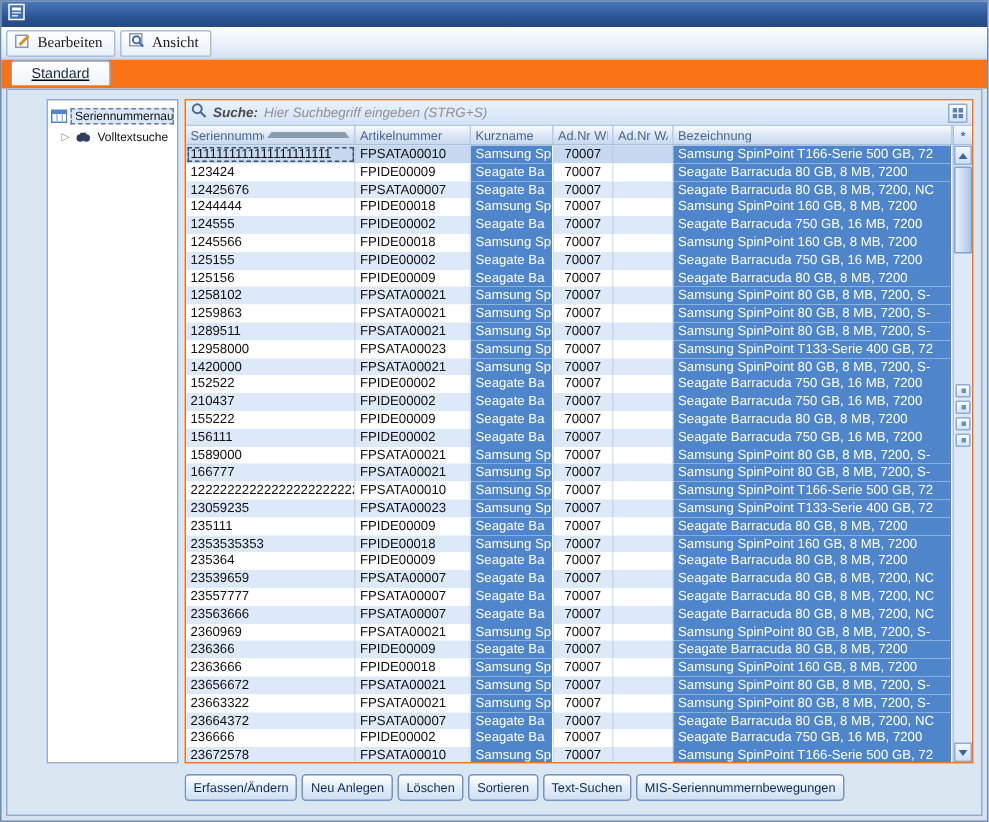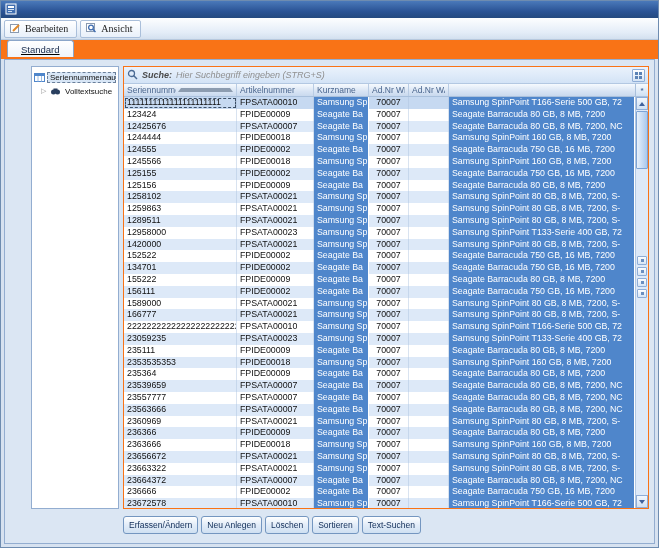--- a/index.html
+++ b/index.html
@@ -166,20 +166,23 @@
             </div>
             <div class="hcell c2">
               <span>Kurzname</span>
             </div>
             <div class="hcell c3">
               <span>Ad.Nr WE</span>
             </div>
             <div class="hcell c4">
               <span>Ad.Nr WA</span>
             </div>
+            <div class="hcell c5">
+              <span>Bezeichnung</span>
+            </div>
           </div>
         <div class="header-corner">*</div>
       </div>
 
       <div class="grid-body">
         <div class="rows" id="grid-rows">
             <div class="grow stripe selected">
               <div class="gcell c0">1111111111111111111111</div>
               <div class="gcell c1">FPSATA00010</div>
               <div class="gcell c2">Samsung Sp</div>
@@ -285,21 +288,21 @@
             </div>
             <div class="grow">
               <div class="gcell c0">152522</div>
               <div class="gcell c1">FPIDE00002</div>
               <div class="gcell c2">Seagate Ba</div>
               <div class="gcell c3">70007</div>
               <div class="gcell c4"></div>
               <div class="gcell c5">Seagate Barracuda 750 GB, 16 MB, 7200</div>
             </div>
             <div class="grow stripe">
-              <div class="gcell c0">134701</div>
+              <div class="gcell c0">210437</div>
               <div class="gcell c1">FPIDE00002</div>
               <div class="gcell c2">Seagate Ba</div>
               <div class="gcell c3">70007</div>
               <div class="gcell c4"></div>
               <div class="gcell c5">Seagate Barracuda 750 GB, 16 MB, 7200</div>
             </div>
             <div class="grow">
               <div class="gcell c0">155222</div>
               <div class="gcell c1">FPIDE00009</div>
               <div class="gcell c2">Seagate Ba</div>
@@ -480,16 +483,17 @@
       </div>
 
     </div>
 
     <div class="footer" id="footer">
         <button class="f-btn">Erfassen/Ändern</button>
         <button class="f-btn">Neu Anlegen</button>
         <button class="f-btn">Löschen</button>
         <button class="f-btn">Sortieren</button>
         <button class="f-btn">Text-Suchen</button>
+        <button class="f-btn">MIS-Seriennummernbewegungen</button>
       </div>
 
   </div>
 </div>
 
 </body></html>

